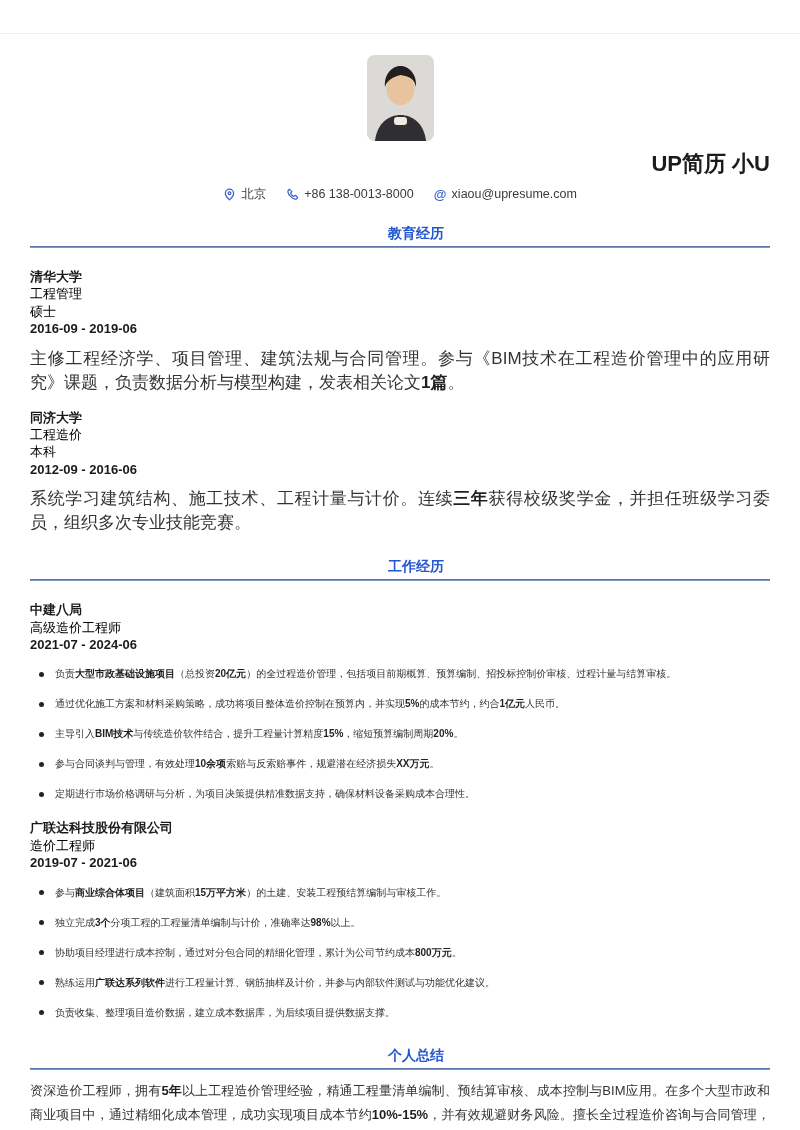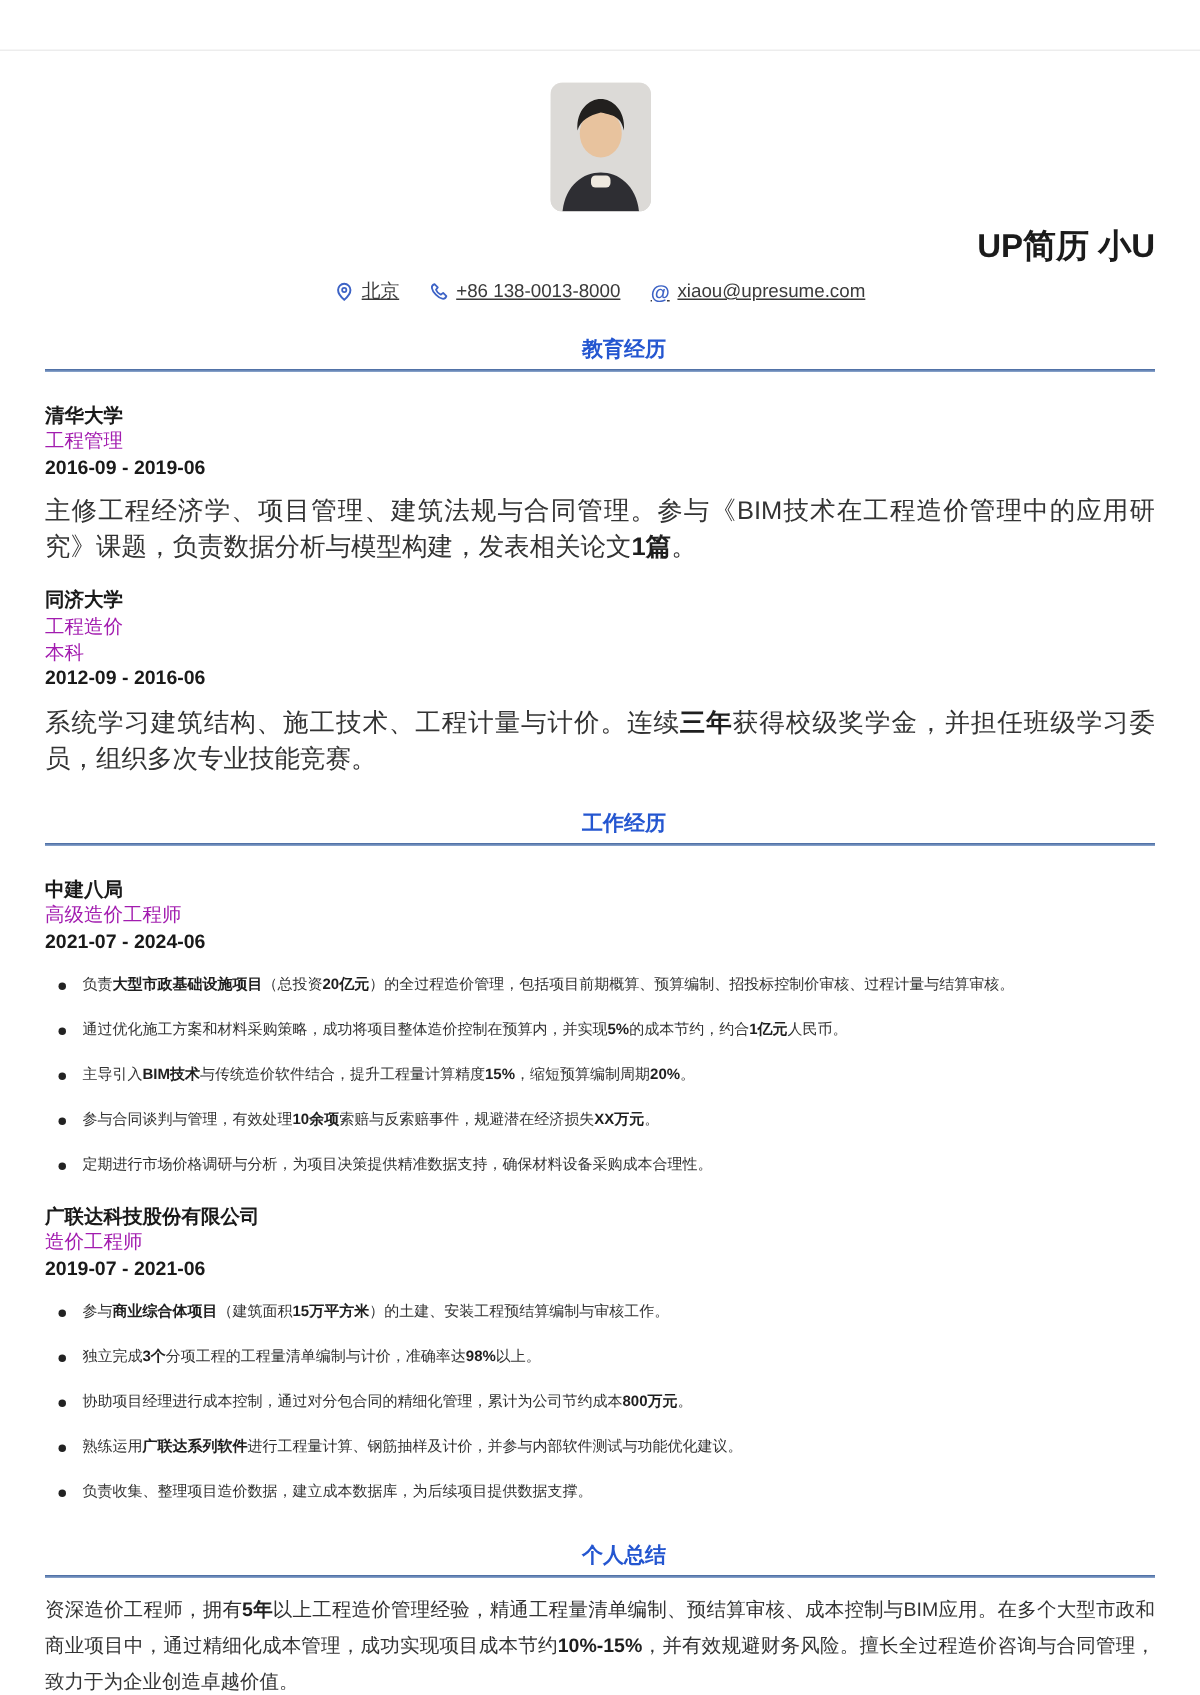--- a/index.html
+++ b/index.html
@@ -14,34 +14,34 @@
   .header{text-align:right;}
   .photo{
     width:67px;height:86px;border-radius:8px;margin:21px auto 0;
     background:linear-gradient(#e9e7e4,#d6d4d1);overflow:hidden;display:block;
   }
   .name{font-size:22px;font-weight:bold;color:#1b1b1b;margin-top:10px;line-height:26px;}
   .contacts{
     display:flex;justify-content:center;align-items:center;gap:20px;
     margin-top:9px;font-size:12.5px;color:#3a3a3a;line-height:16px;
   }
-  .contact{display:flex;align-items:center;gap:5px;text-decoration:underline;}
+  .contact{display:flex;align-items:center;gap:5px;}
   .cicon{display:inline-flex;width:13px;height:13px;align-items:center;justify-content:center;}
   .at-glyph{color:#3d63c6;font-weight:bold;font-size:13px;line-height:13px;}
   
   .section{margin-top:22px;}
   .section-head{text-align:center;}
   .section-title{
     display:inline-block;font-size:14px;font-weight:bold;color:#2456d0;line-height:16px;padding-left:32px;
   }
   .section-rule{height:2px;background:linear-gradient(#45679f,#8fa9cf);margin-top:4px;}
   
   .entry{margin-top:20px;}
   .entry + .entry{margin-top:14px;}
-  .entry-line{font-size:13px;line-height:17.4px;color:#a21caf;}
+  .entry-line{font-size:13px;line-height:17.4px;color:#000000;}
   .entry-line.t{font-weight:bold;color:#1a1a1a;}
   .entry-line.d{font-weight:bold;color:#1a1a1a;}
   .desc{font-size:17px;line-height:24px;color:#333;margin-top:9px;text-align:justify;}
   .b{font-weight:bold;color:#1f1f1f;}
   
   ul.bullets{list-style:none;margin:10px 0 0;padding:0;}
   ul.bullets li{
     position:relative;padding-left:25px;margin-bottom:8px;
     font-size:10px;line-height:22px;color:#333;text-align:justify;
   }
@@ -97,20 +97,21 @@
 
   <div class="section">
     <div class="section-head">
       <span class="section-title">教育经历</span>
     </div>
     <div class="section-rule"></div>
     <div id="edu-entries">
   <div class="entry">
     <div class="entry-line t">清华大学</div>
     <div class="entry-line">工程管理</div>
+    <div class="entry-line">硕士</div>
     <div class="entry-line d">2016-09 - 2019-06</div>
     <div class="desc"><span>主修工程经济学、项目管理、建筑法规与合同管理。参与《BIM技术在工程造价管理中的应用研究》课题，负责数据分析与模型构建，发表相关论文</span><span class="b">1篇</span><span>。</span></div>
   </div>
 
   <div class="entry">
     <div class="entry-line t">同济大学</div>
     <div class="entry-line">工程造价</div>
     <div class="entry-line">本科</div>
     <div class="entry-line d">2012-09 - 2016-06</div>
     <div class="desc"><span>系统学习建筑结构、施工技术、工程计量与计价。连续</span><span class="b">三年</span><span>获得校级奖学金，并担任班级学习委员，组织多次专业技能竞赛。</span></div>

